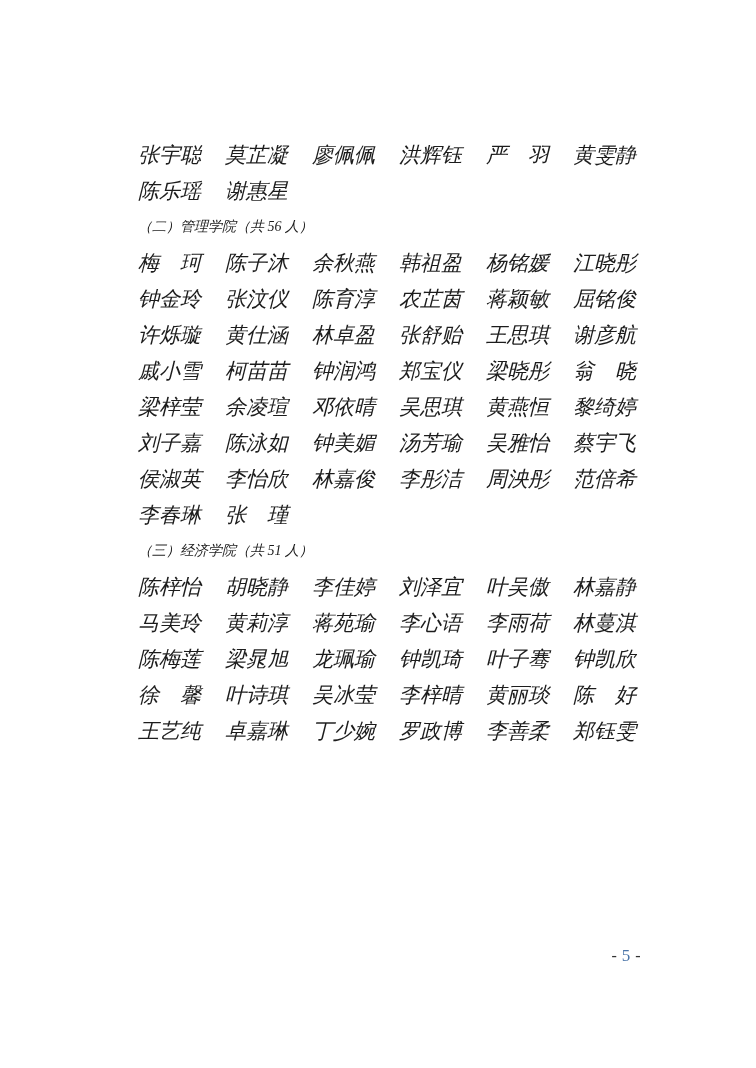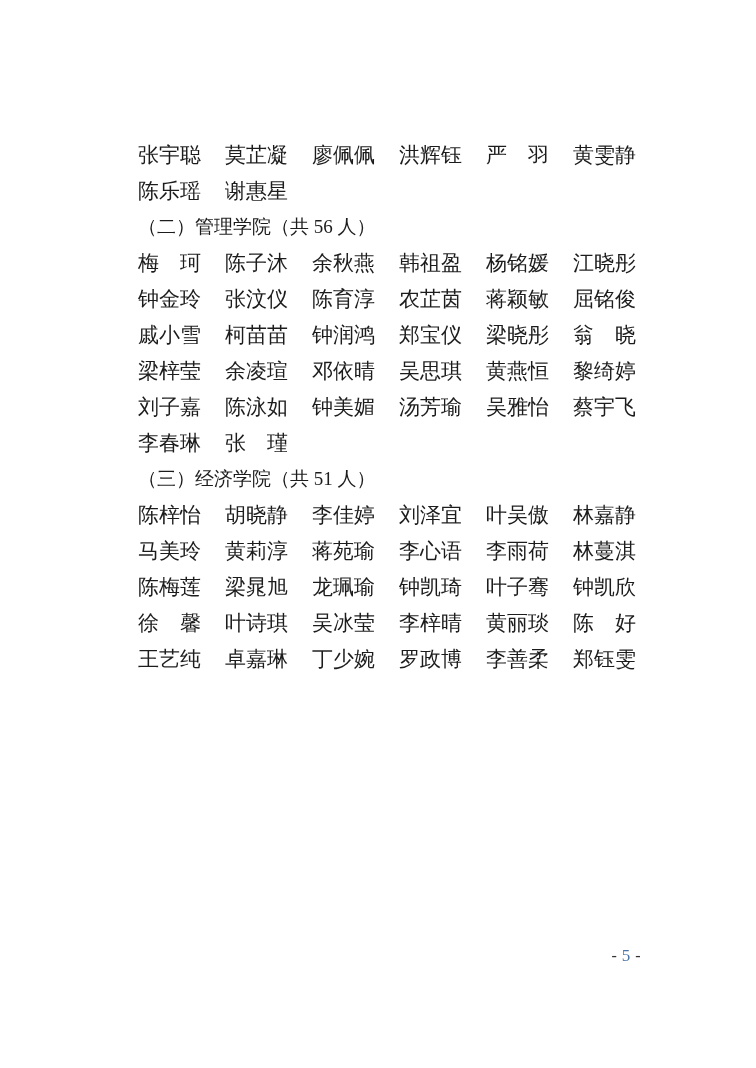--- a/index.html
+++ b/index.html
@@ -14,39 +14,40 @@
     background: #ffffff;
     overflow: hidden;
     font-family: "Liberation Serif", "DejaVu Serif", serif;
     color: #1c1c1c;
   }
   .content {
     position: absolute;
     left: 138px;
     top: 137px;
     width: 560px;
+    font-style: italic;
   }
   .row {
     display: flex;
     height: 36px;
     line-height: 36px;
     white-space: pre;
   }
   .cell {
     display: inline-block;
     width: 87px;
     font-size: 21px;
     color: #1c1c1c;
     white-space: pre;
     overflow: visible;
   }
   .heading {
     height: 36px;
     line-height: 36px;
-    font-size: 19px;
+    font-size: 14px;
     color: #1c1c1c;
     white-space: pre;
   }
   .page-number {
     position: absolute;
     left: 586px;
     top: 944px;
     width: 80px;
     text-align: center;
     font-size: 16px;
@@ -65,23 +66,25 @@
 </head>
 <body>
 
 <div class="page">
   <div class="content" id="content">
       <div class="row"><span class="cell">张宇聪</span><span class="cell">莫芷凝</span><span class="cell">廖佩佩</span><span class="cell">洪辉钰</span><span class="cell">严　羽</span><span class="cell">黄雯静</span></div>
       <div class="row"><span class="cell">陈乐瑶</span><span class="cell">谢惠星</span></div>
       <div class="heading">（二）管理学院（共 56 人）</div>
       <div class="row"><span class="cell">梅　珂</span><span class="cell">陈子沐</span><span class="cell">余秋燕</span><span class="cell">韩祖盈</span><span class="cell">杨铭媛</span><span class="cell">江晓彤</span></div>
       <div class="row"><span class="cell">钟金玲</span><span class="cell">张汶仪</span><span class="cell">陈育淳</span><span class="cell">农芷茵</span><span class="cell">蒋颖敏</span><span class="cell">屈铭俊</span></div>
+      <div class="row"><span class="cell">许烁璇</span><span class="cell">黄仕涵</span><span class="cell">林卓盈</span><span class="cell">张舒贻</span><span class="cell">王思琪</span><span class="cell">谢彦航</span></div>
       <div class="row"><span class="cell">戚小雪</span><span class="cell">柯苗苗</span><span class="cell">钟润鸿</span><span class="cell">郑宝仪</span><span class="cell">梁晓彤</span><span class="cell">翁　晓</span></div>
       <div class="row"><span class="cell">梁梓莹</span><span class="cell">余凌瑄</span><span class="cell">邓依晴</span><span class="cell">吴思琪</span><span class="cell">黄燕恒</span><span class="cell">黎绮婷</span></div>
       <div class="row"><span class="cell">刘子嘉</span><span class="cell">陈泳如</span><span class="cell">钟美媚</span><span class="cell">汤芳瑜</span><span class="cell">吴雅怡</span><span class="cell">蔡宇飞</span></div>
+      <div class="row"><span class="cell">侯淑英</span><span class="cell">李怡欣</span><span class="cell">林嘉俊</span><span class="cell">李彤洁</span><span class="cell">周泱彤</span><span class="cell">范倍希</span></div>
       <div class="row"><span class="cell">李春琳</span><span class="cell">张　瑾</span></div>
       <div class="heading">（三）经济学院（共 51 人）</div>
       <div class="row"><span class="cell">陈梓怡</span><span class="cell">胡晓静</span><span class="cell">李佳婷</span><span class="cell">刘泽宜</span><span class="cell">叶吴傲</span><span class="cell">林嘉静</span></div>
       <div class="row"><span class="cell">马美玲</span><span class="cell">黄莉淳</span><span class="cell">蒋苑瑜</span><span class="cell">李心语</span><span class="cell">李雨荷</span><span class="cell">林蔓淇</span></div>
       <div class="row"><span class="cell">陈梅莲</span><span class="cell">梁晁旭</span><span class="cell">龙珮瑜</span><span class="cell">钟凯琦</span><span class="cell">叶子骞</span><span class="cell">钟凯欣</span></div>
       <div class="row"><span class="cell">徐　馨</span><span class="cell">叶诗琪</span><span class="cell">吴冰莹</span><span class="cell">李梓晴</span><span class="cell">黄丽琰</span><span class="cell">陈　好</span></div>
       <div class="row"><span class="cell">王艺纯</span><span class="cell">卓嘉琳</span><span class="cell">丁少婉</span><span class="cell">罗政博</span><span class="cell">李善柔</span><span class="cell">郑钰雯</span></div>
     </div>
   <div class="page-number">
     <span class="dash">-</span><span class="num">5</span><span class="dash">-</span>

